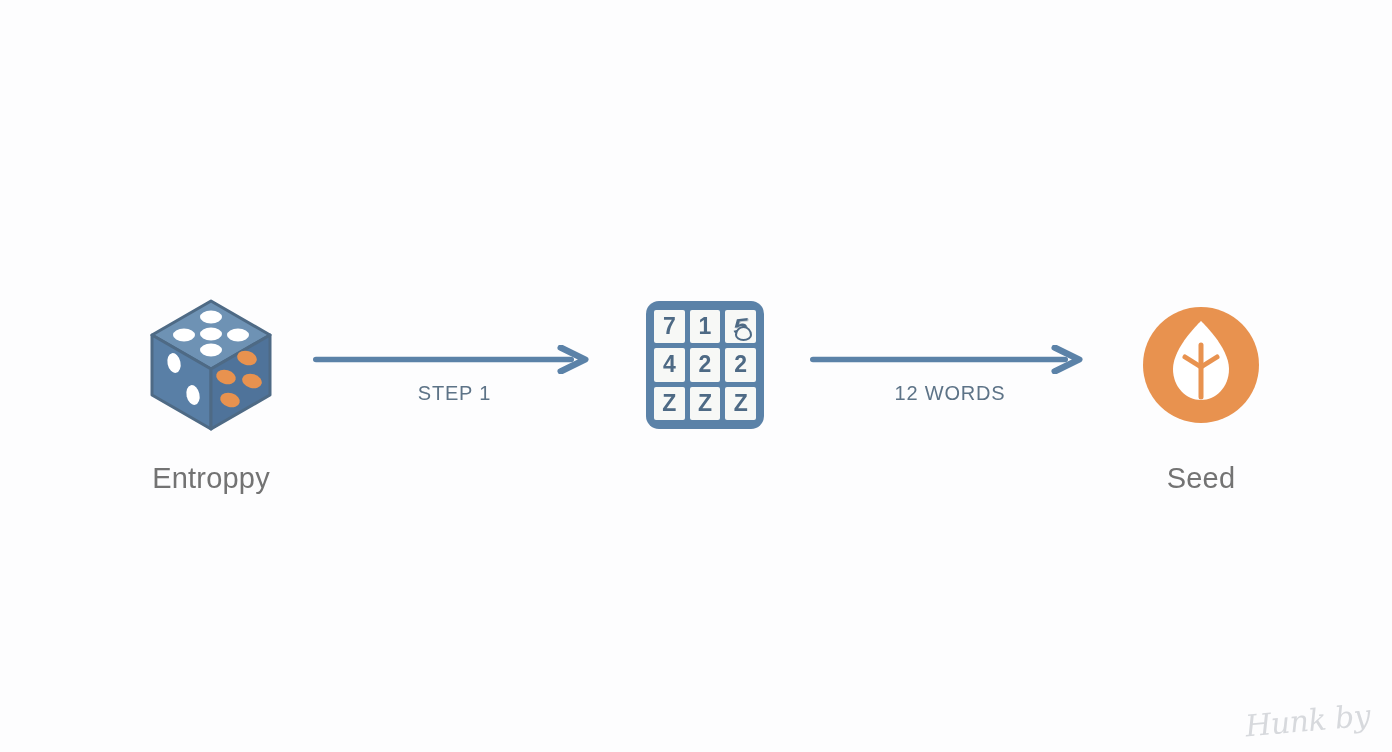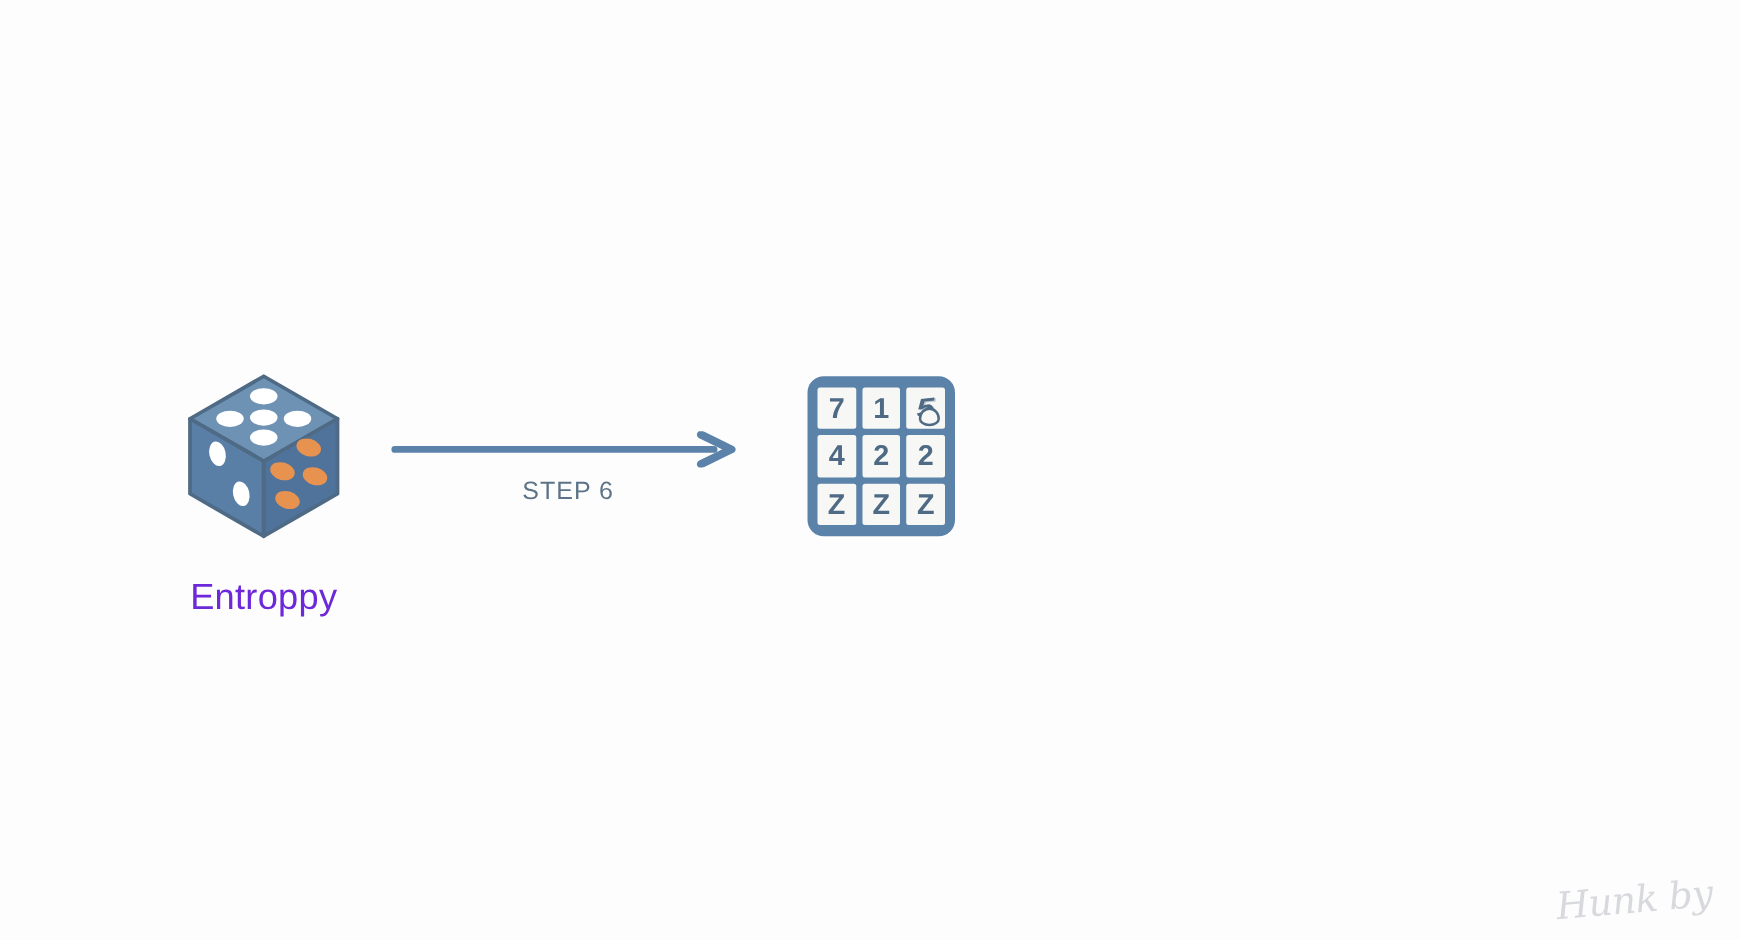--- a/index.html
+++ b/index.html
@@ -38,21 +38,21 @@
     width: 150px;
     height: 150px;
     display: flex;
     align-items: center;
     justify-content: center;
   }
   .node-label {
     margin-top: 22px;
     font-size: 29px;
     font-weight: 400;
-    color: #6d28d9;
+    color: #737373;
     letter-spacing: 0.2px;
     white-space: nowrap;
     font-family: "Liberation Sans", sans-serif;
   }
 
   
   #node-entropy   { left: 81px;   top: 290px; }
   #node-mnemonic  { left: 575px;  top: 290px; }
   #node-seed      { left: 1071px; top: 290px; }
 
@@ -181,21 +181,21 @@
       </svg>
     </div>
     <div class="node-label">Entroppy</div>
   </div>
 
   <div class="connector" id="connector-1">
     <svg class="connector-arrow" viewBox="0 0 283 32" preserveAspectRatio="none">
       <line x1="3" y1="16" x2="258" y2="16" stroke="#5b82a8" stroke-width="6" stroke-linecap="round"></line>
       <polyline points="248,3 272,16 248,29" fill="none" stroke="#5b82a8" stroke-width="7" stroke-linecap="round" stroke-linejoin="round"></polyline>
     </svg>
-    <div class="connector-label">STEP 6</div>
+    <div class="connector-label">STEP 1</div>
   </div>
 
   <div class="node" id="node-mnemonic">
     <div class="node-icon">
       <div class="keypad">
         <div class="key">
             <span>7</span>
           </div>
         <div class="key">
             <span>1</span>
@@ -218,17 +218,44 @@
         <div class="key">
             <span>Z</span>
           </div>
         <div class="key">
             <span>Z</span>
           </div>
       </div>
     </div>
   </div>
 
-
+  <div class="connector" id="connector-2">
+    <svg class="connector-arrow" viewBox="0 0 280 32" preserveAspectRatio="none">
+      <line x1="3" y1="16" x2="255" y2="16" stroke="#5b82a8" stroke-width="6" stroke-linecap="round"></line>
+      <polyline points="245,3 269,16 245,29" fill="none" stroke="#5b82a8" stroke-width="7" stroke-linecap="round" stroke-linejoin="round"></polyline>
+    </svg>
+    <div class="connector-label">12 WORDS</div>
+  </div>
+
+  <div class="node" id="node-seed">
+    <div class="node-icon">
+      <svg width="120" height="120" viewBox="0 0 120 120" xmlns="http://www.w3.org/2000/svg">
+        <circle cx="60" cy="60" r="58" fill="#e8924f"></circle>
+
+        <path d="M60 16
+                 C 60 16, 88 42, 88 64
+                 C 88 82, 75 95, 60 95
+                 C 45 95, 32 82, 32 64
+                 C 32 42, 60 16, 60 16 Z" fill="#ffffff"></path>
+
+        <g stroke="#e8924f" stroke-width="5" stroke-linecap="round" fill="none">
+          <line x1="60" y1="40" x2="60" y2="92"></line>
+          <line x1="60" y1="62" x2="44" y2="52"></line>
+          <line x1="60" y1="62" x2="76" y2="52"></line>
+        </g>
+      </svg>
+    </div>
+    <div class="node-label">Seed</div>
+  </div>
 
 </div>
 
 <div id="watermark">Hunk by</div>
 
 </body></html>

